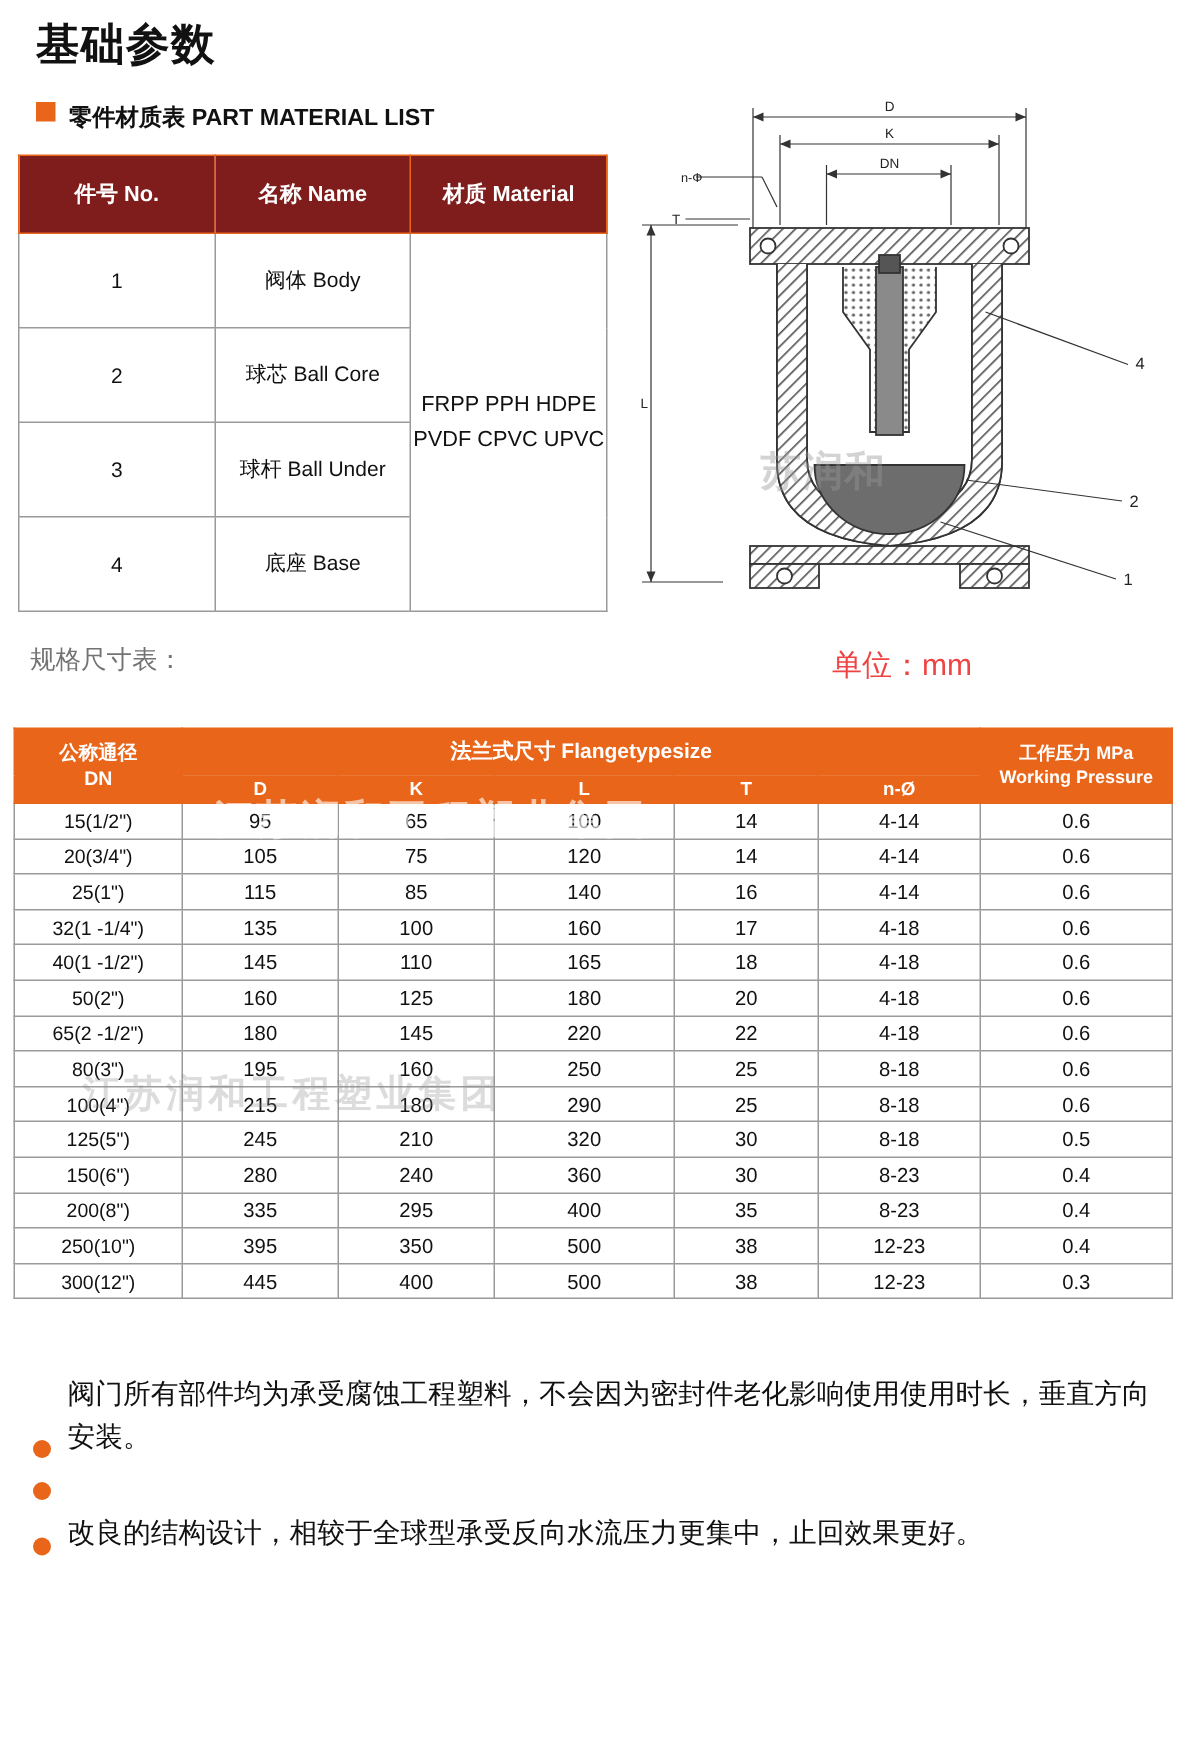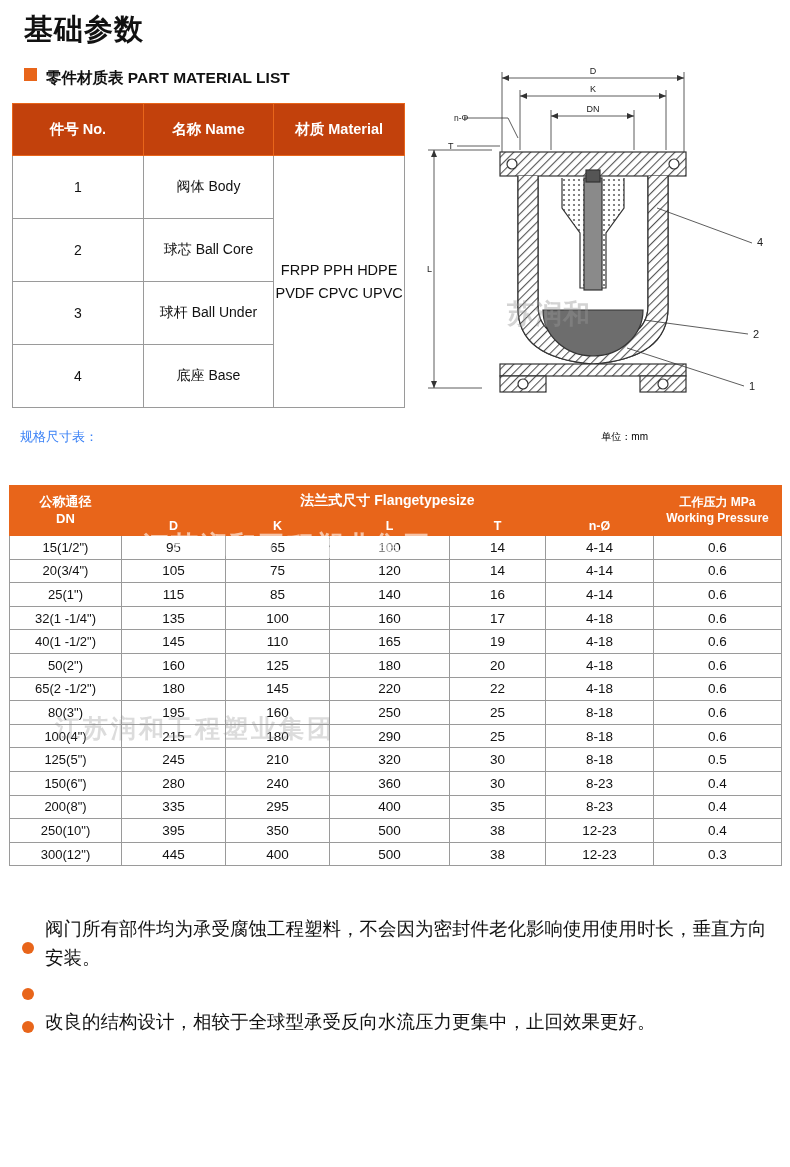--- a/index.html
+++ b/index.html
@@ -52,21 +52,21 @@
   
   .mat-table {
     position: absolute;
     left: 12px;
     top: 103px;
     width: 393px;
     border-collapse: collapse;
     table-layout: fixed;
   }
   .mat-table th {
-    background: #c2410c;
+    background: #7f1d1d;
     color: #fff;
     font-size: 14.5px;
     font-weight: bold;
     border: 1px solid #E8651A;
     height: 49px;
     text-align: center;
   }
   .mat-table td {
     border: 1px solid #9a9a9a;
     font-size: 14px;
@@ -97,29 +97,29 @@
     font-weight: bold;
     color: rgba(150,150,150,0.42);
     white-space: nowrap;
     letter-spacing: 1px;
   }
   
   .spec-caption {
     position: absolute;
     left: 20px;
     top: 428px;
-    font-size: 13px;
-    color: #3b82f6;
+    font-size: 17px;
+    color: #737373;
   }
   .spec-unit {
     position: absolute;
     right: 22px;
     top: 430px;
-    font-size: 10px;
-    color: #000000;
+    font-size: 20px;
+    color: #ef4444;
   }
   
   .spec-table {
     position: absolute;
     left: 9px;
     top: 485px;
     width: 772px;
     border-collapse: collapse;
     table-layout: fixed;
   }
@@ -175,21 +175,21 @@
   }
   
   .bullets {
     position: absolute;
     left: 22px;
     top: 915px;
     width: 752px;
   }
   .bullet {
     display: flex;
-    align-items: center;
+    align-items: flex-end;
     gap: 11px;
     margin-bottom: 8px;
   }
   .dot {
     width: 12px;
     height: 12px;
     border-radius: 50%;
     background: #E8651A;
     flex: 0 0 auto;
     margin-top: 8px;
@@ -406,21 +406,21 @@
           <td>160</td>
           <td>17</td>
           <td>4-18</td>
           <td>0.6</td>
         </tr>
         <tr>
           <td class="c0">40(1 -1/2")</td>
           <td>145</td>
           <td>110</td>
           <td>165</td>
-          <td>19</td>
+          <td>18</td>
           <td>4-18</td>
           <td>0.6</td>
         </tr>
         <tr>
           <td class="c0">50(2")</td>
           <td>160</td>
           <td>125</td>
           <td>180</td>
           <td>20</td>
           <td>4-18</td>

